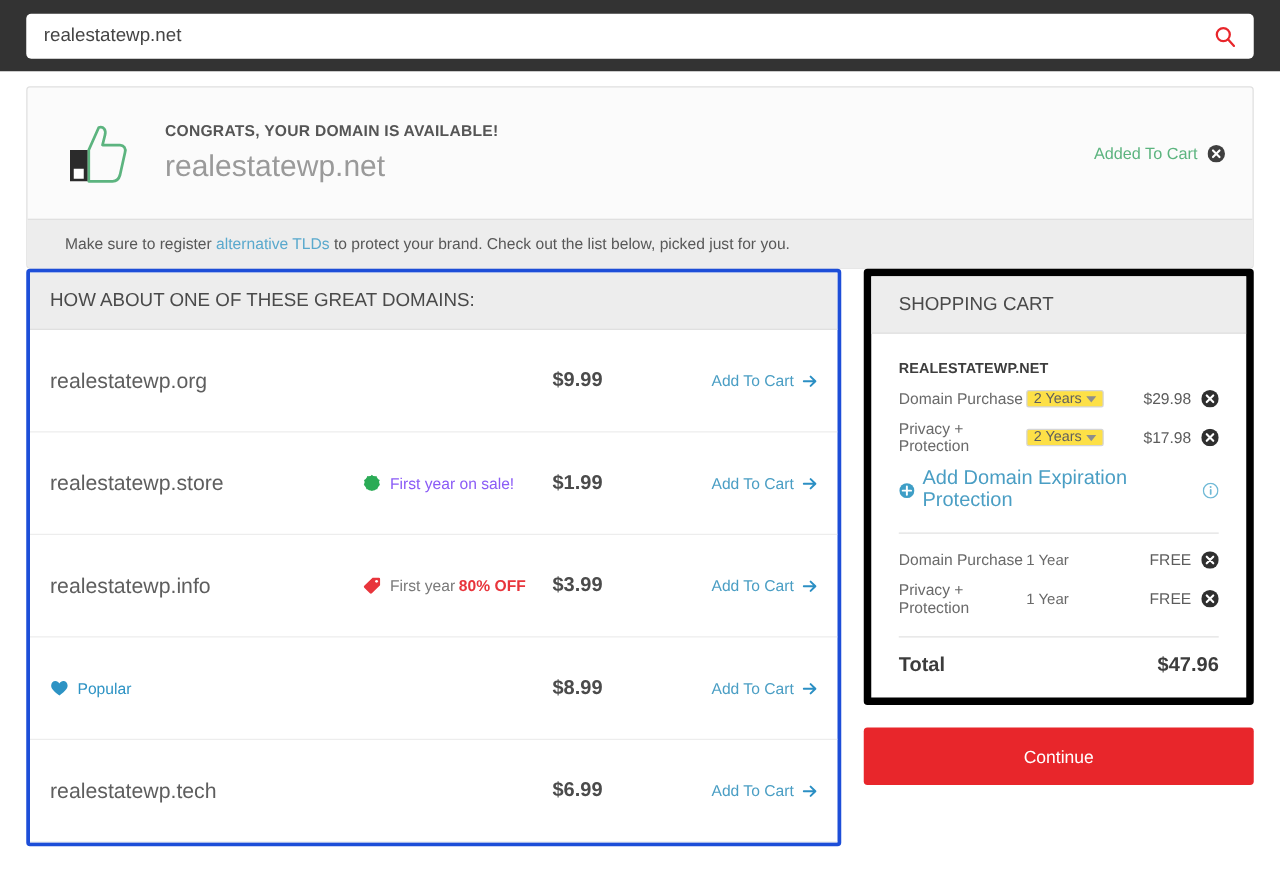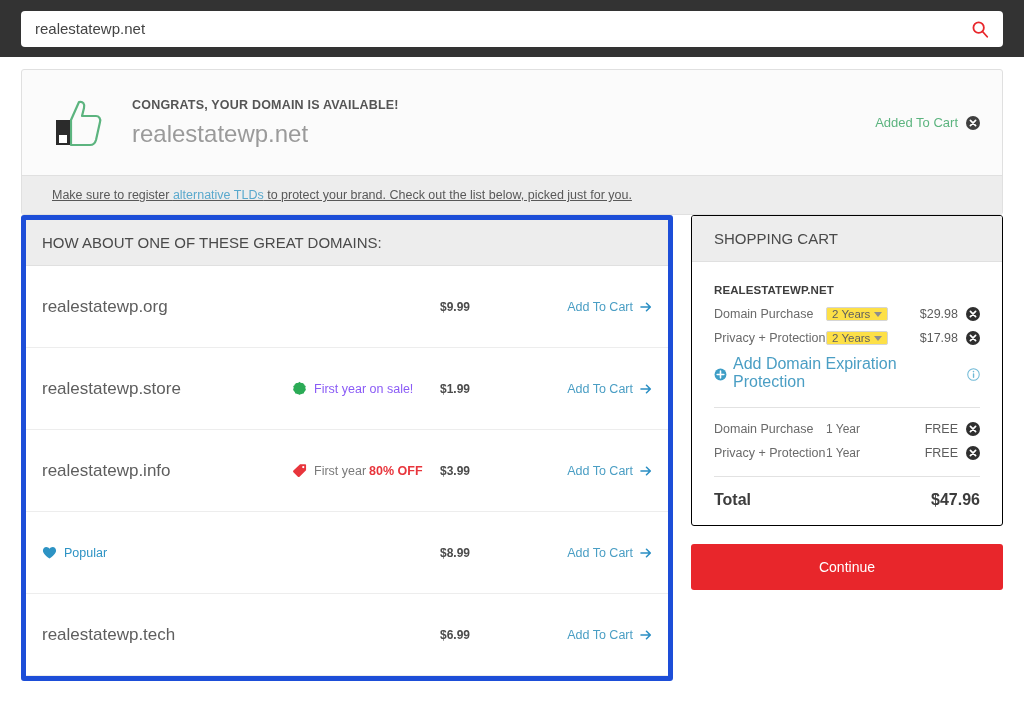--- a/index.html
+++ b/index.html
@@ -78,21 +78,20 @@
     white-space: nowrap;
     cursor: pointer;
   }
   .x-circle { width: 14px; height: 14px; flex: none; }
   .congrats-bottom {
     background: #ededed;
     border-top: 1px solid #e0e0e0;
     padding: 12px 30px;
     font-size: 12.5px;
     color: #585858;
-    text-decoration: underline;
   }
   .link-blue { color: #5aa9cd; text-decoration: none; cursor: pointer; }
 
   
   .privacy-row {
     display: flex;
     align-items: center;
     padding: 16px 4px 14px 4px;
     font-size: 14px;
     color: #6b6b6b;
@@ -109,21 +108,21 @@
   .cb svg { width: 11px; height: 11px; }
   .privacy-strong { font-weight: bold; color: #3d3d3d; }
   .privacy-link { color: #5b8fd4; text-decoration: none; cursor: pointer; margin-left: 3px; }
 
   
   .cols { display: flex; gap: 18px; align-items: flex-start; }
 
   
   .domains-card {
     width: 654px;
-    border: 5px solid #1d4ed8;
+    border: 3px solid #1d4ed8;
     border-radius: 3px;
     background: #ffffff;
     overflow: hidden;
   }
   .domains-head {
     background: #ededed;
     border-bottom: 1px solid #e0e0e0;
     padding: 14px 16px;
     font-size: 15px;
     color: #4a4a4a;
@@ -143,41 +142,41 @@
     flex: 1;
     display: flex;
     align-items: center;
     gap: 7px;
     font-size: 12.5px;
   }
   .badge-ico { width: 15px; height: 15px; flex: none; }
   .dprice {
     width: 110px;
     flex: none;
-    font-size: 12px;
+    font-size: 16px;
     font-weight: bold;
     color: #4b4b4b;
   }
   .dadd {
     width: 102px;
     flex: none;
     display: flex;
     align-items: center;
     justify-content: flex-end;
     gap: 7px;
     font-size: 12.5px;
     color: #4a9ec4;
     cursor: pointer;
   }
   .arrow-ico { width: 12px; height: 12px; flex: none; }
 
   
   .cart-col { width: 313px; }
   .cart-card {
-    border: 1px solid #000000;
+    border: 6px solid #000000;
     border-radius: 3px;
     background: #ffffff;
     overflow: hidden;
   }
   .cart-head {
     background: #ededed;
     border-bottom: 1px solid #e0e0e0;
     padding: 14px 22px;
     font-size: 15px;
     color: #4a4a4a;

